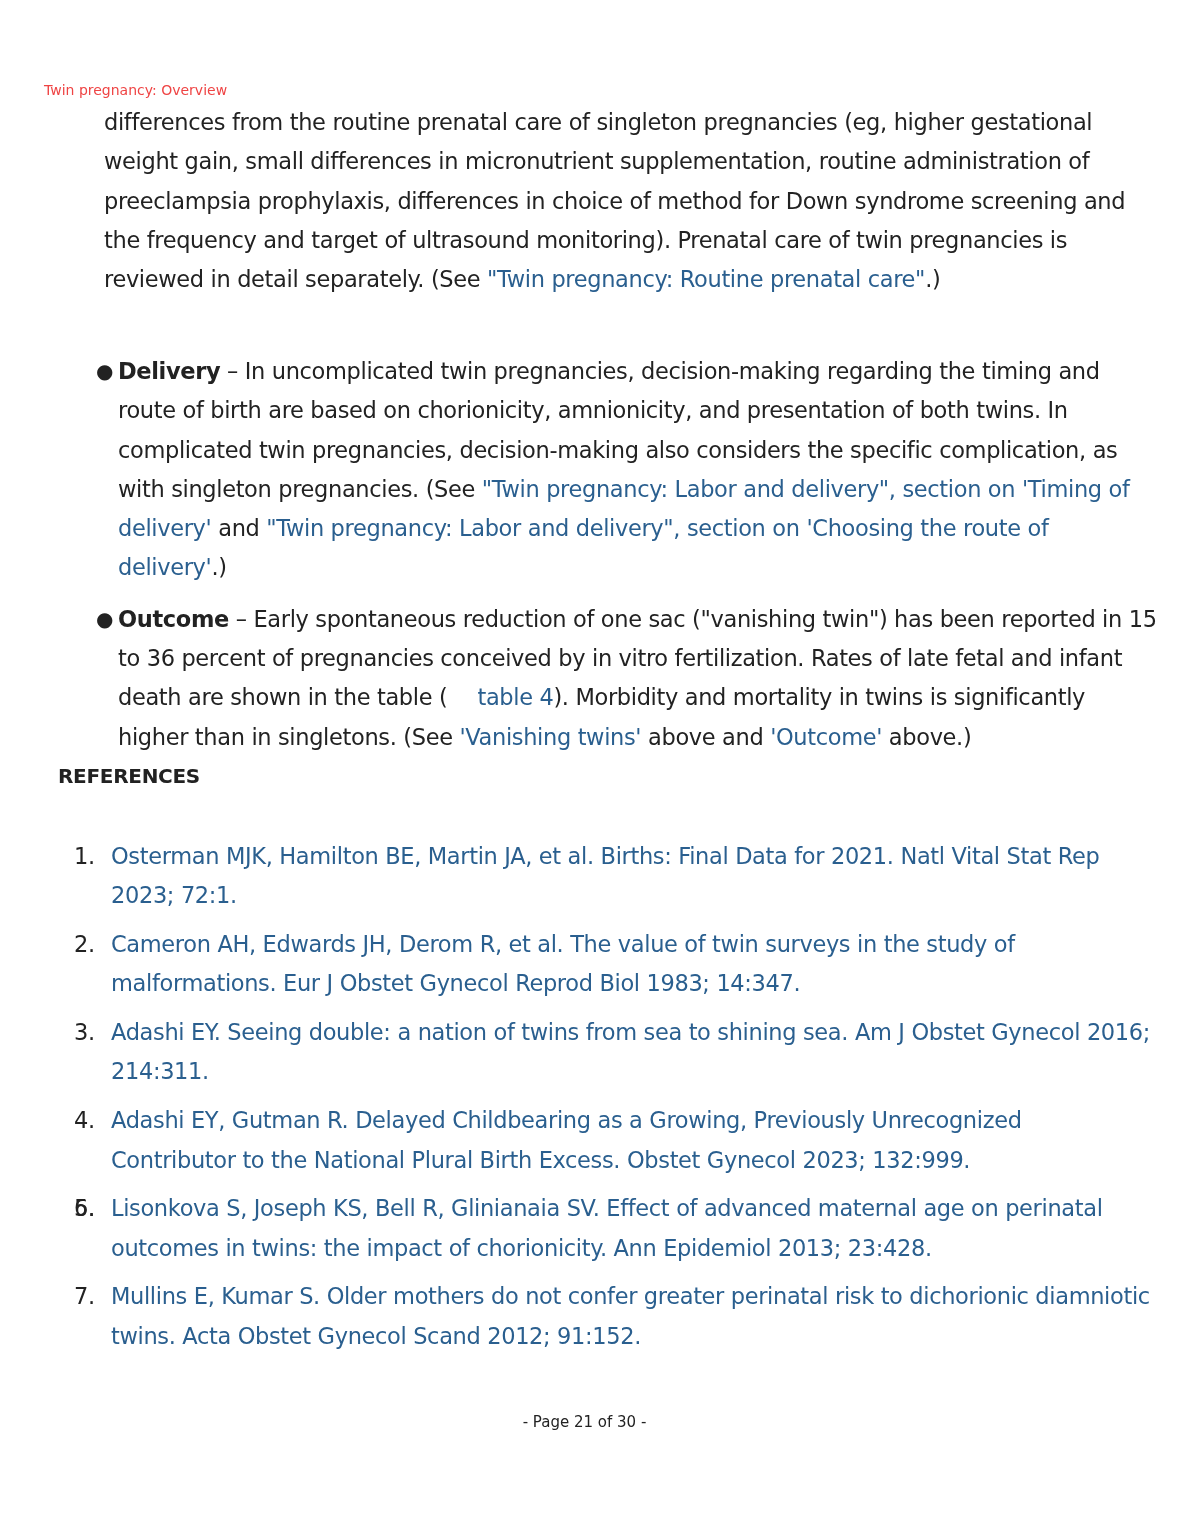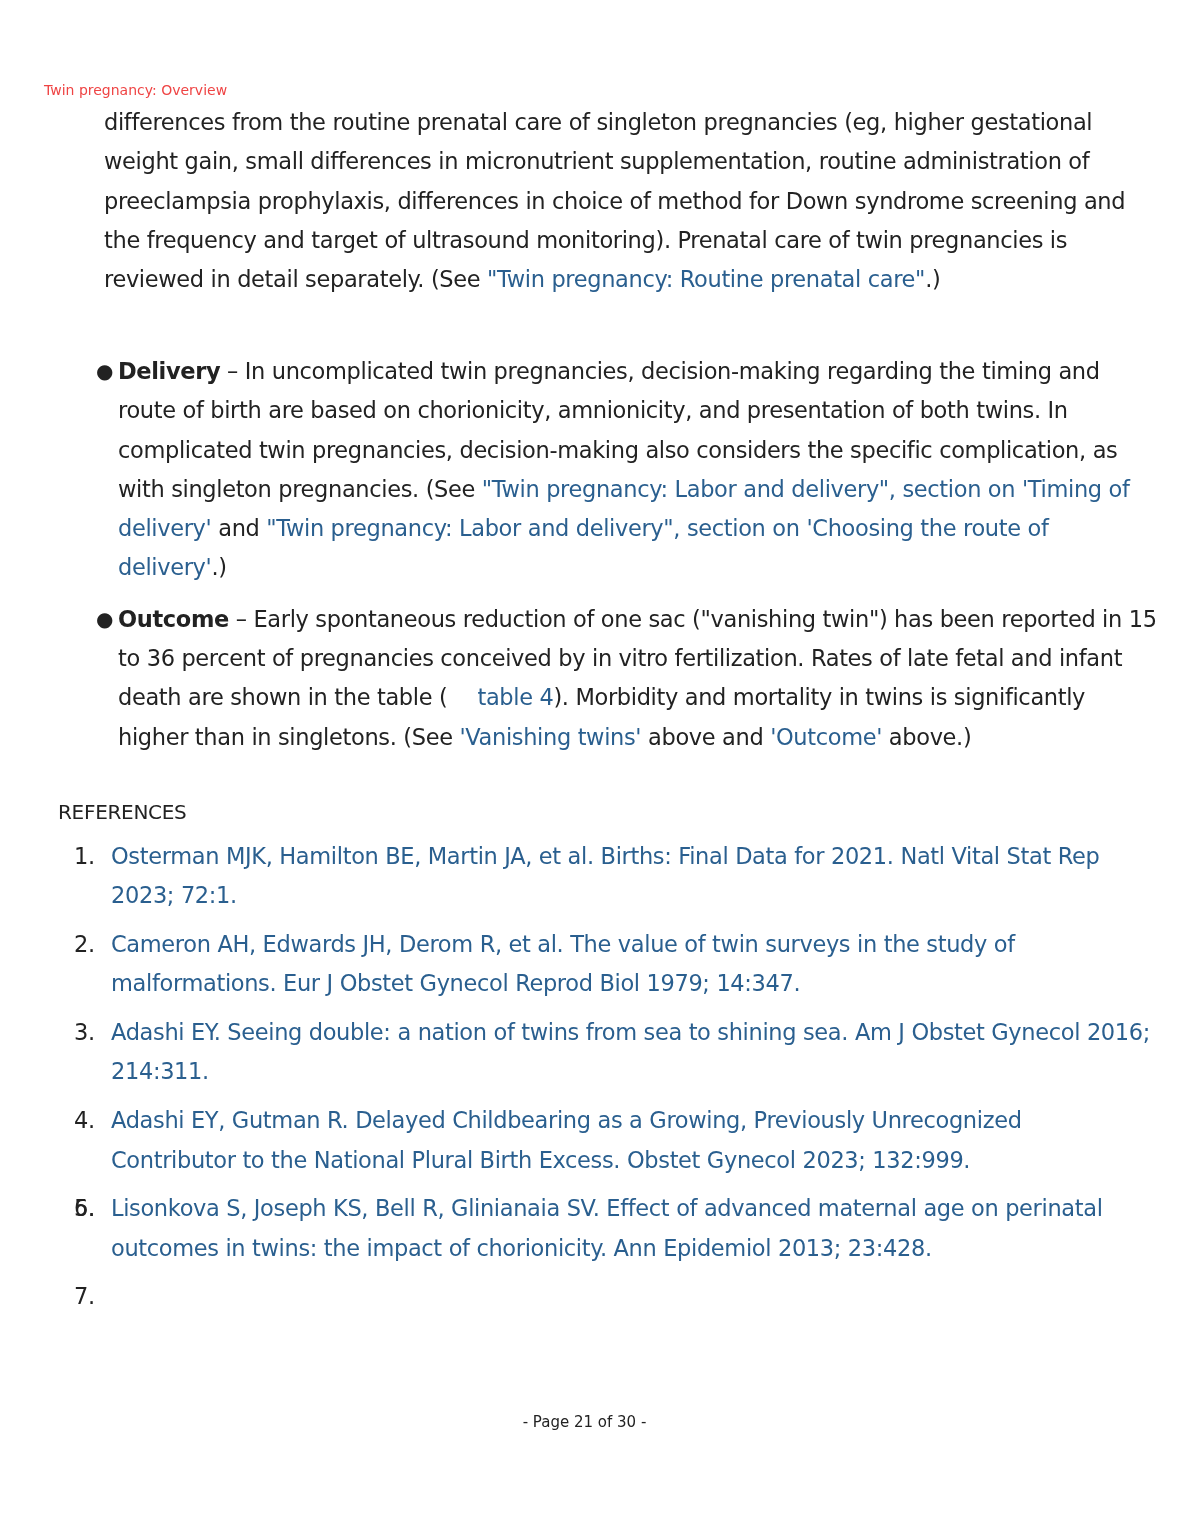--- a/index.html
+++ b/index.html
@@ -21,22 +21,22 @@
     ul.bullets {
       position: absolute; left: 118px; top: 352px; width: 1040px;
       margin: 0; padding: 0; list-style: none;
     }
     ul.bullets li { position: relative; margin-bottom: 12px; }
     ul.bullets li .dot {
       position: absolute; left: -22px; top: 0; font-size: 20px;
     }
     a, .link { color: #2a5f8f; text-decoration: none; }
     .refs-heading {
-      position: absolute; left: 58px; top: 800px; margin: 0;
-      font-size: 20px; font-weight: normal; letter-spacing: -0.3px;
+      position: absolute; left: 58px; top: 764px; margin: 0;
+      font-size: 20px; font-weight: bold; letter-spacing: -0.3px;
     }
     ol.refs {
       position: absolute; left: 70px; top: 837px; width: 1080px;
       margin: 0; padding: 0; list-style: none;
     }
     ol.refs li {
       position: relative; padding-left: 41px; margin-bottom: 9.5px;
     }
     ol.refs li .num { position: absolute; left: 4px; top: 0; color: #222; }
     .page-footer {
@@ -53,21 +53,21 @@
 
 <ul class="bullets body-text">
   <li><span class="dot">●</span><b>Delivery</b><span> – In uncomplicated twin pregnancies, decision-making regarding the timing and route of birth are based on chorionicity, amnionicity, and presentation of both twins. In complicated twin pregnancies, decision-making also considers the specific complication, as with singleton pregnancies. (See </span><a href="#">"Twin pregnancy: Labor and delivery", section on 'Timing of delivery'</a><span> and </span><a href="#">"Twin pregnancy: Labor and delivery", section on 'Choosing the route of delivery'</a><span>.)</span></li>
   <li><span class="dot">●</span><b>Outcome</b><span> – Early spontaneous reduction of one sac ("vanishing twin") has been reported in 15 to 36 percent of pregnancies conceived by in vitro fertilization. Rates of late fetal and infant death are shown in the table (</span><span style="display:inline-block;width:30px"></span><a href="#">table 4</a><span>). Morbidity and mortality in twins is significantly higher than in singletons. (See </span><a href="#">'Vanishing twins'</a><span> above and </span><a href="#">'Outcome'</a><span> above.)</span></li>
 </ul>
 
 <h2 class="refs-heading">REFERENCES</h2>
 
 <ol class="refs body-text">
   <li><span class="num">1.</span><a href="#">Osterman MJK, Hamilton BE, Martin JA, et al. Births: Final Data for 2021. Natl Vital Stat Rep 2023; 72:1.</a></li>
-  <li><span class="num">2.</span><a href="#">Cameron AH, Edwards JH, Derom R, et al. The value of twin surveys in the study of malformations. Eur J Obstet Gynecol Reprod Biol 1979; 14:347.</a></li>
+  <li><span class="num">2.</span><a href="#">Cameron AH, Edwards JH, Derom R, et al. The value of twin surveys in the study of malformations. Eur J Obstet Gynecol Reprod Biol 1983; 14:347.</a></li>
   <li><span class="num">3.</span><a href="#">Adashi EY. Seeing double: a nation of twins from sea to shining sea. Am J Obstet Gynecol 2016; 214:311.</a></li>
   <li><span class="num">4.</span><a href="#">Adashi EY, Gutman R. Delayed Childbearing as a Growing, Previously Unrecognized Contributor to the National Plural Birth Excess. Obstet Gynecol 2023; 132:999.</a></li>
   <li><span class="num">5.</span></li>
   <li><span class="num">6.</span><a href="#">Lisonkova S, Joseph KS, Bell R, Glinianaia SV. Effect of advanced maternal age on perinatal outcomes in twins: the impact of chorionicity. Ann Epidemiol 2013; 23:428.</a></li>
-  <li><span class="num">7.</span></li>
+  <li><span class="num">7.</span><a href="#">Mullins E, Kumar S. Older mothers do not confer greater perinatal risk to dichorionic diamniotic twins. Acta Obstet Gynecol Scand 2012; 91:152.</a></li>
 </ol>
 
 <div class="page-footer">- Page 21 of 30 -</div>
 
 </body></html>

